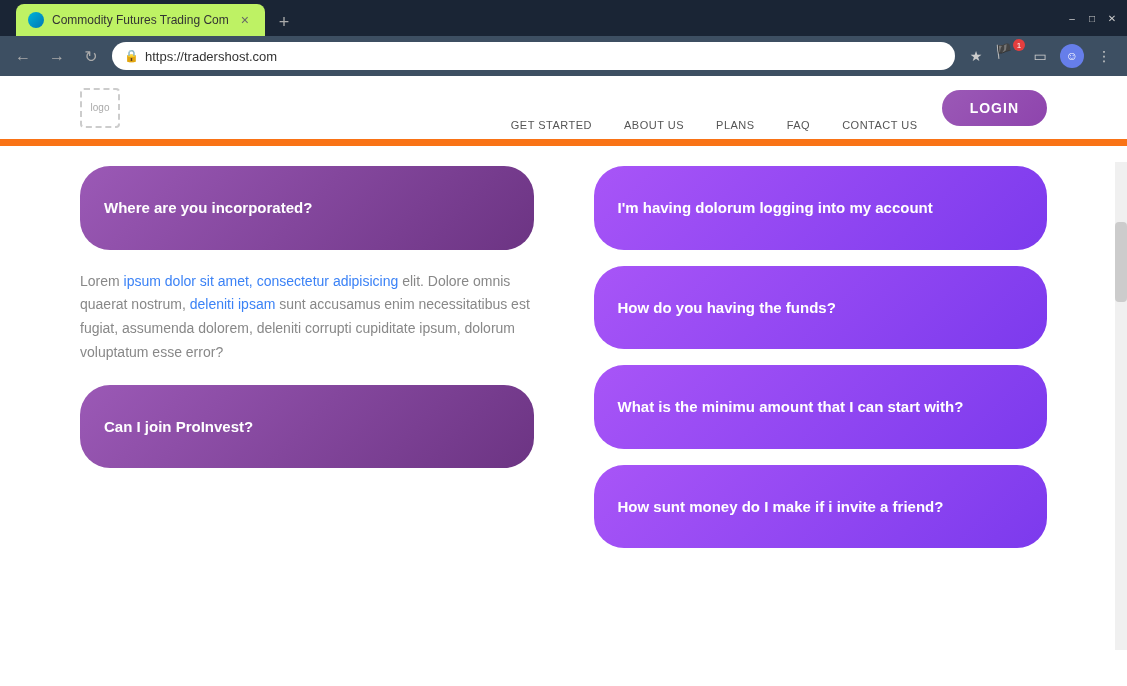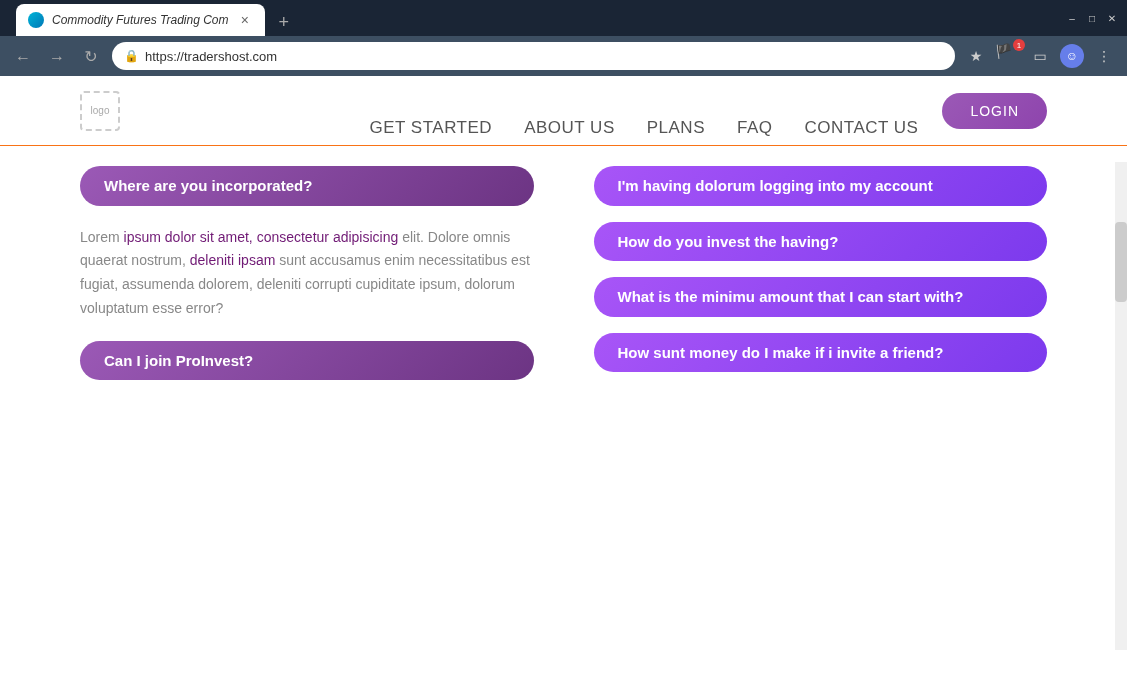--- a/index.html
+++ b/index.html
@@ -34,31 +34,30 @@
       cursor: pointer;
     }
     .tab-bar {
       background: #253040;
       display: flex;
       align-items: flex-end;
       height: 36px;
       padding: 0 8px;
     }
     .tab-active {
-      background: #ffffff;
+      background: #bef264;
       border-radius: 8px 8px 0 0;
       display: flex;
       align-items: center;
       padding: 16px 12px;
       height: 28px;
       gap: 8px;
       font-size: 12px;
       color: #333;
       min-width: 200px;
-      font-style: italic;
     }
     .tab-favicon {
       width: 16px;
       height: 16px;
       border-radius: 50%;
       background: linear-gradient(135deg, #00b4d8, #0077b6);
       flex-shrink: 0;
     }
     .tab-close {
       margin-left: auto;
@@ -165,21 +164,21 @@
       background: #fff;
       height: 574px;
       overflow: hidden;
     }
 
     
     .site-nav {
       display: flex;
       align-items: center;
       padding: 12px 80px;
-      border-bottom: 1px solid #f97316;
+      border-bottom: 7px solid #f97316;
       height: 70px;
     }
     .site-logo {
       display: flex;
       align-items: center;
       gap: 8px;
       font-size: 14px;
       color: #666;
     }
     .logo-img-placeholder {
@@ -194,78 +193,78 @@
       border-radius: 4px;
     }
     .nav-links {
       display: flex;
       align-items: center;
       gap: 32px;
       margin-left: auto;
       margin-right: 24px;
     }
     .nav-link {
-      font-size: 17px;
+      font-size: 11px;
       color: #555;
       text-decoration: none;
       letter-spacing: 0.5px;
       cursor: pointer;
       font-weight: 500;
       margin-top: 34px;
     }
     .login-btn {
       background: linear-gradient(135deg, #9b59b6, #8e44ad);
       color: white;
       border: none;
       border-radius: 25px;
       padding: 10px 28px;
       font-size: 14px;
-      font-weight: normal;
+      font-weight: bold;
       cursor: pointer;
       letter-spacing: 1px;
     }
 
     
     .faq-content {
       padding: 20px 80px;
       display: grid;
       grid-template-columns: 1fr 1fr;
       gap: 0 60px;
     }
 
     
     .faq-btn {
       display: block;
       width: 100%;
       background: linear-gradient(135deg, #9b59b6, #6c3483);
       color: white;
       border: none;
       border-radius: 30px;
-      padding: 10px 24px;
+      padding: 32px 24px;
       font-size: 15px;
       font-weight: 600;
       text-align: left;
       cursor: pointer;
       margin-bottom: 16px;
       line-height: 1.3;
     }
     .faq-btn-right {
       background: linear-gradient(135deg, #a855f7, #7c3aed);
     }
 
     
     .faq-answer {
       font-size: 14px;
       color: #888;
       line-height: 1.7;
       margin-bottom: 16px;
       padding: 4px 0;
     }
     .faq-answer .highlight {
-      color: #701a75;
+      color: #3b82f6;
     }
 
     
     .scrollbar {
       position: absolute;
       right: 0;
       top: 162px;
       width: 12px;
       height: 574px;
       background: #f0f0f0;
@@ -361,21 +360,21 @@
           ipsum, dolorum voluptatum esse error?
         </p>
 
         <button class="faq-btn">Can I join ProInvest?</button>
 
 
       </div>
 
       <div class="right-col">
         <button class="faq-btn faq-btn-right">I'm having dolorum logging into my account</button>
-        <button class="faq-btn faq-btn-right">How do you invest the having?</button>
+        <button class="faq-btn faq-btn-right">How do you having the funds?</button>
         <button class="faq-btn faq-btn-right">What is the minimu amount that I can start with?</button>
         <button class="faq-btn faq-btn-right">How sunt money do I make if i invite a friend?</button>
       </div>
     </div>
   </div>
 
   <div class="scrollbar">
     <div class="scrollbar-thumb"></div>
   </div>
 

